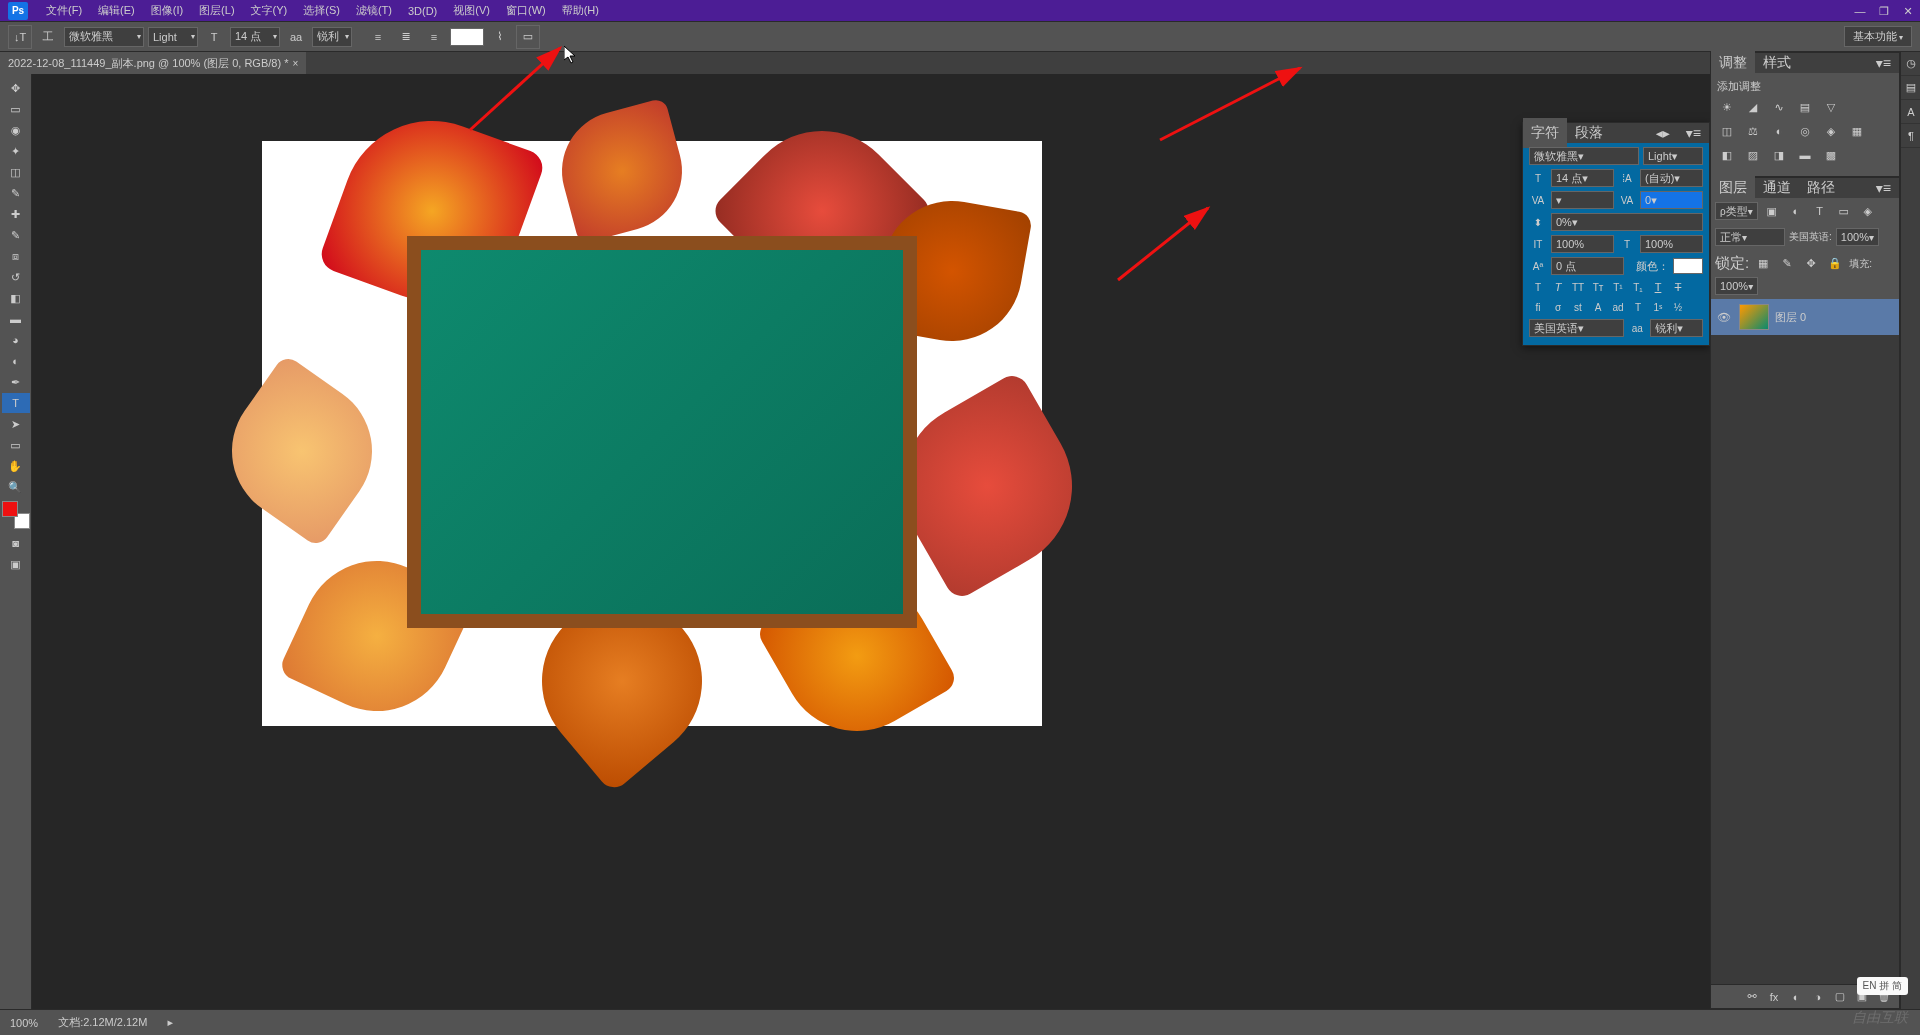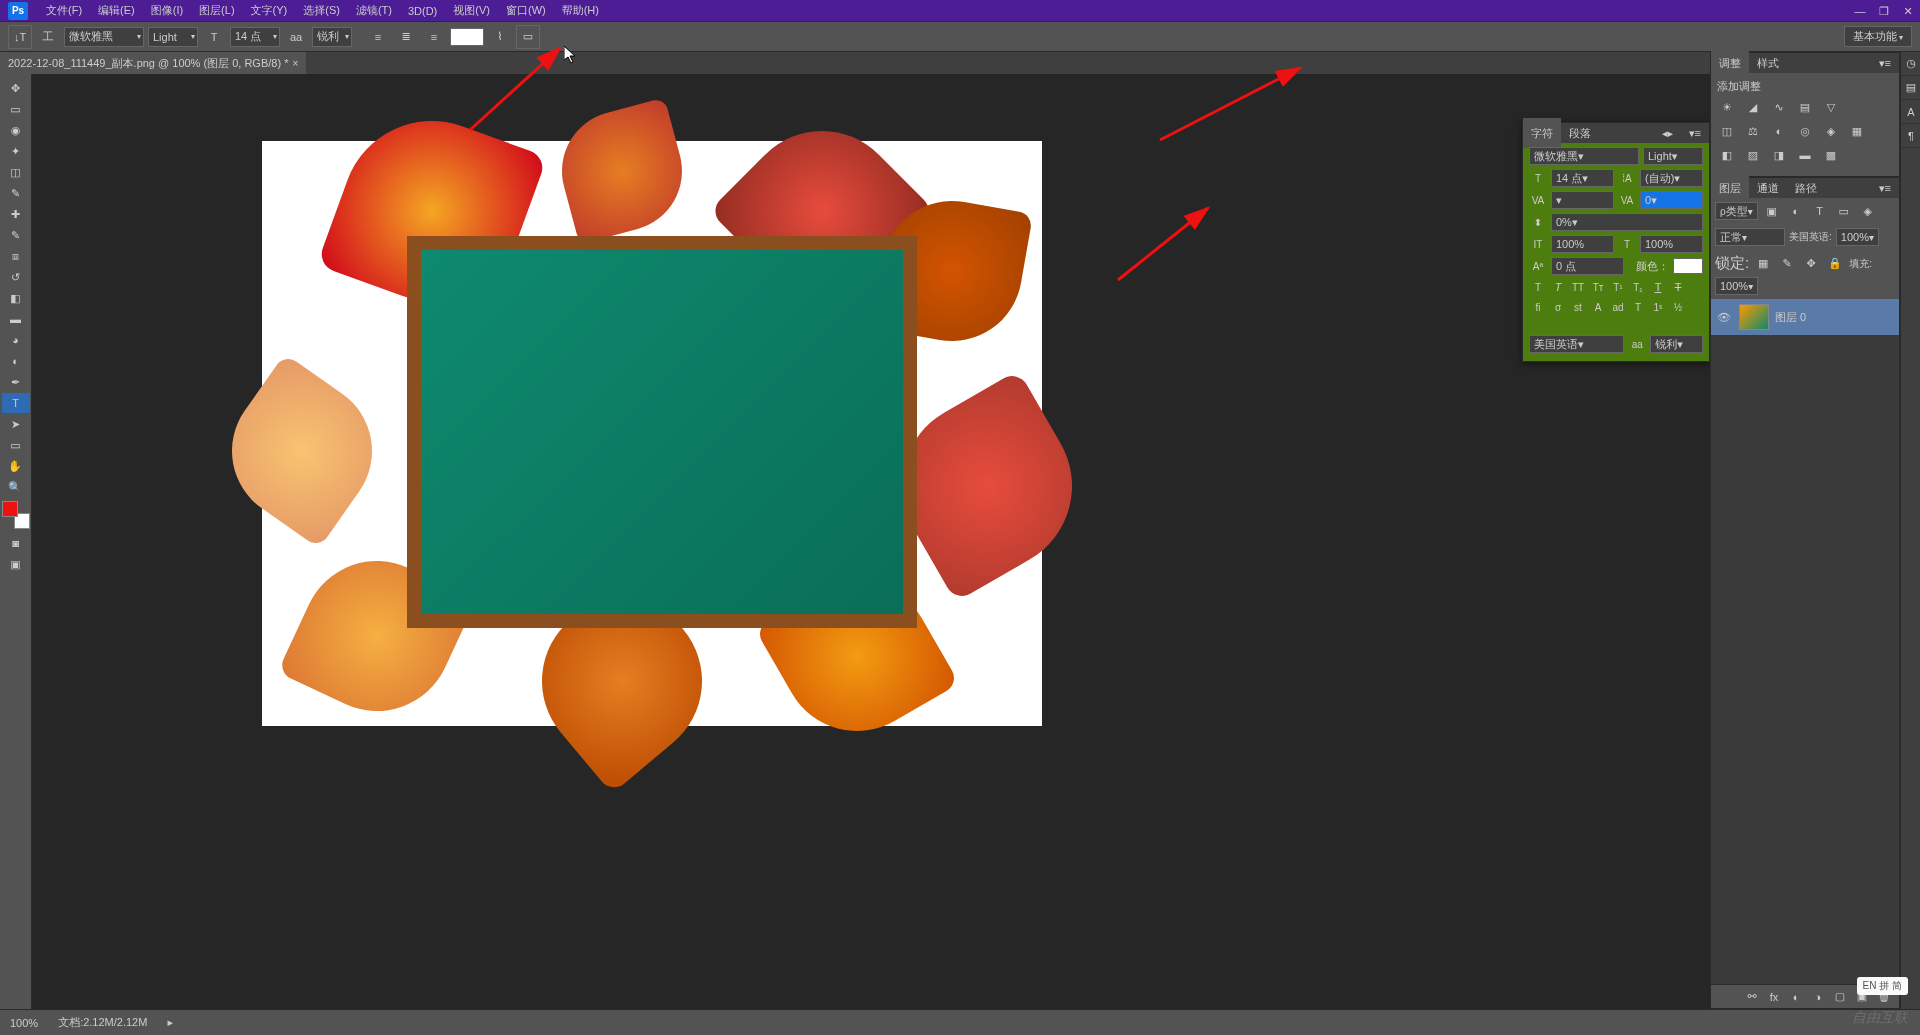--- a/index.html
+++ b/index.html
@@ -26,23 +26,23 @@
 .leaf{position:absolute;border-radius:50% 10% 50% 10%;transform-origin:center}
 .toolbox{position:absolute;left:0;top:74px;width:32px;bottom:26px;background:#535353;border-right:1px solid #2a2a2a;padding-top:4px}
 .tool{width:28px;height:20px;margin:0 auto 1px;display:flex;align-items:center;justify-content:center;cursor:pointer;position:relative}
 .tool.sel{background:#2d6bb5}
 .fgbg{position:relative;width:28px;height:28px;margin:4px auto}
 .fg{position:absolute;width:16px;height:16px;background:#e11;border:1px solid #888;z-index:2}
 .bg{position:absolute;width:16px;height:16px;background:#fff;border:1px solid #888;right:0;bottom:0}
 .right-dock{position:absolute;right:0;top:52px;width:20px;bottom:26px;background:#3f3f3f;border-left:1px solid #2a2a2a}
 .dock-icon{width:20px;height:24px;display:flex;align-items:center;justify-content:center;border-bottom:1px solid #333}
 .panels{position:absolute;right:20px;top:52px;width:190px;bottom:26px;display:flex;flex-direction:column}
-.char-panel{position:absolute;right:210px;top:122px;width:188px;background:#4d7c0f;border:1px solid #2a2a2a;box-shadow:0 2px 8px rgba(0,0,0,.5)}
+.char-panel{position:absolute;right:210px;top:122px;width:188px;background:#0369a1;border:1px solid #2a2a2a;box-shadow:0 2px 8px rgba(0,0,0,.5)}
 .panel-tabs{display:flex;background:#3f3f3f;height:20px;align-items:center}
-.ptab{padding:15px 8px;height:20px;display:flex;align-items:center;font-size:11px}
+.ptab{padding:15px 8px;height:20px;display:flex;align-items:center;font-size:14px}
 .ptab.active{background:#535353}
 .panel-body{padding:4px 6px}
 .char-row{display:flex;align-items:center;gap:4px;margin-bottom:4px}
 .char-field{background:#3f3f3f;border:1px solid #666;height:18px;flex:1;padding:0 4px;display:flex;align-items:center;font-size:10px;position:relative}
 .char-field.hl{background:#1473e6;color:#fff}
 .char-icon{width:18px;height:18px;display:flex;align-items:center;justify-content:center;font-size:10px}
 .tt-row{display:flex;gap:2px;margin-top:4px}
 .tt{width:18px;height:16px;display:flex;align-items:center;justify-content:center;font-size:10px;border:1px solid transparent}
 .adj-panel{background:#535353;border:1px solid #2a2a2a}
 .adj-body{padding:6px}
@@ -259,21 +259,21 @@
     <div class="tt-row">
       <div class="tt">fi</div>
       <div class="tt">σ</div>
       <div class="tt">st</div>
       <div class="tt">A</div>
       <div class="tt">ad</div>
       <div class="tt">T</div>
       <div class="tt">1ˢ</div>
       <div class="tt">½</div>
     </div>
-    <div class="char-row" style="margin-top:20px">
+    <div class="char-row" style="margin-top:4px">
       <div class="char-field" style="flex:2">
           <span>美国英语</span>
           <span class="dd">▾</span>
         </div>
       <div class="char-icon">aa</div>
       <div class="char-field">
           <span>锐利</span>
           <span class="dd">▾</span>
         </div>
     </div>

